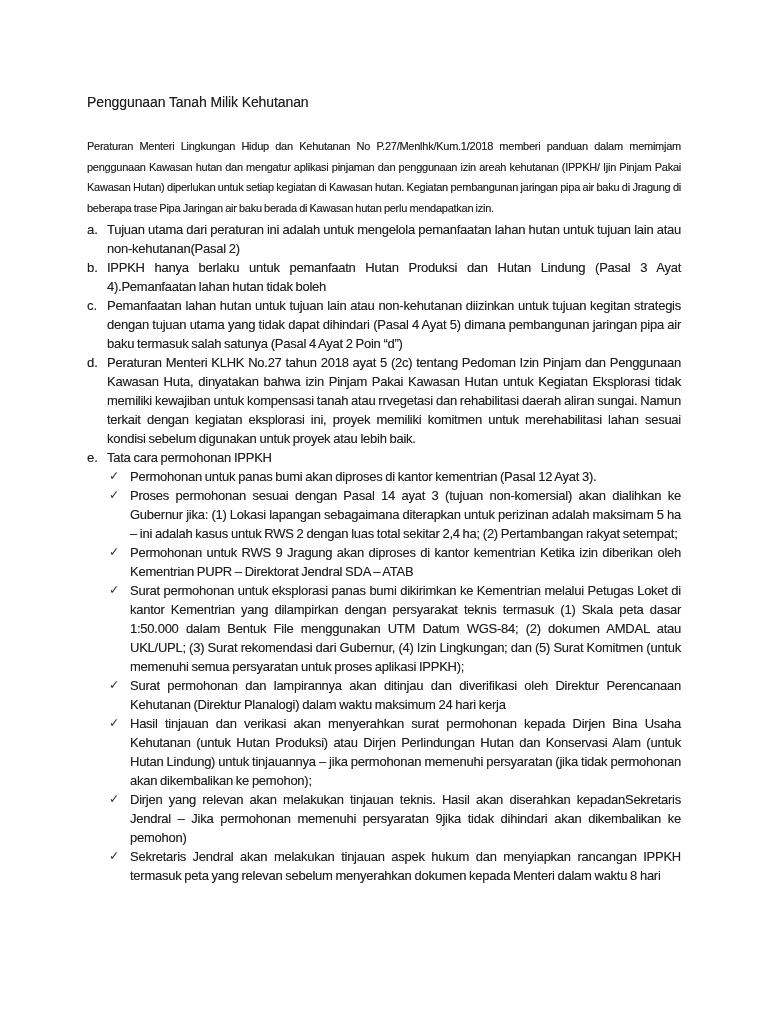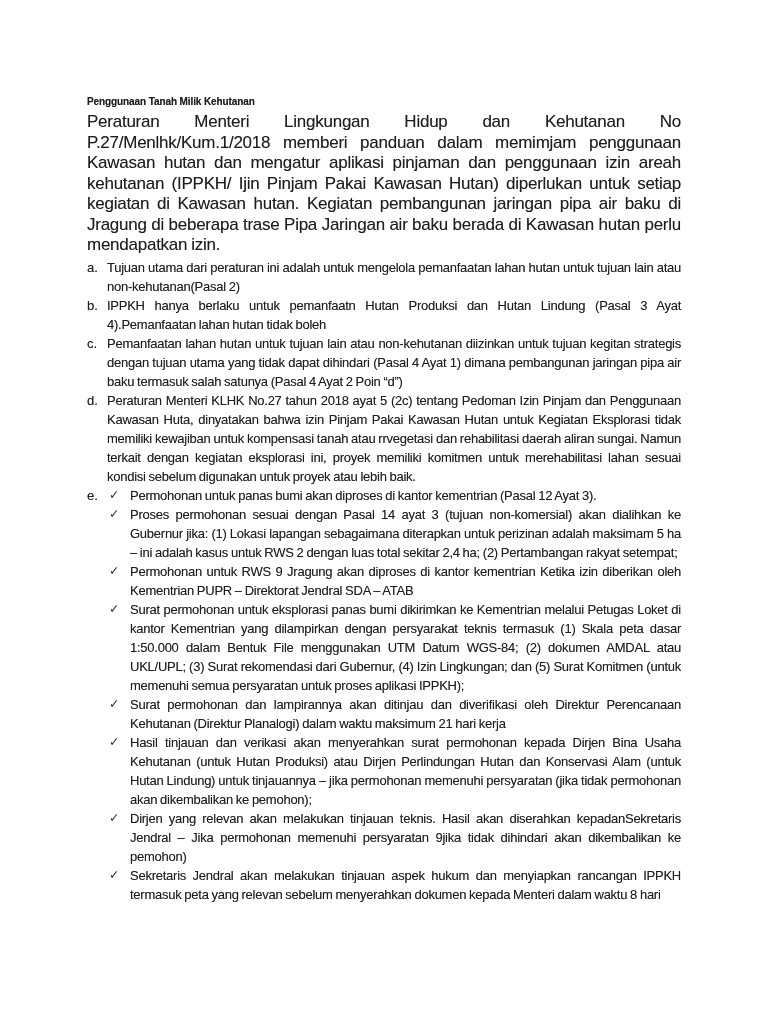--- a/index.html
+++ b/index.html
@@ -14,29 +14,29 @@
     background: #ffffff;
     overflow: hidden;
     color: #1e1e1e;
   }
   .content {
     position: absolute;
     left: 87px; top: 92px;
     width: 594px;
   }
   .doc-title {
-    font-size: 10px;
-    font-weight: bold;
+    font-size: 14px;
+    font-weight: normal;
     line-height: 20px;
     letter-spacing: -0.1px;
     text-shadow: 0 0 0.4px rgba(30,30,30,0.55);
   }
   .intro {
-    margin-top: 0;
-    font-size: 17px;
+    margin-top: 24px;
+    font-size: 11px;
     line-height: 20.5px;
     text-align: justify;
     letter-spacing: -0.25px;
     word-spacing: -0.5px;
     text-shadow: 0 0 0.4px rgba(30,30,30,0.45);
   }
   .lettered-list { margin-top: 2px; }
   .litem { display: flex; align-items: flex-start; }
   .lmark {
     flex: 0 0 20px;
@@ -84,55 +84,56 @@
       <div class="litem">
         <span class="lmark">b.</span>
         <div class="lbody">
           <p class="ltext">IPPKH hanya berlaku untuk pemanfaatn Hutan Produksi dan Hutan Lindung (Pasal 3 Ayat 4).Pemanfaatan lahan hutan tidak boleh</p>
         </div>
       </div>
 
       <div class="litem">
         <span class="lmark">c.</span>
         <div class="lbody">
-          <p class="ltext">Pemanfaatan lahan hutan untuk tujuan lain atau non-kehutanan diizinkan untuk tujuan kegitan strategis dengan tujuan utama yang tidak dapat dihindari (Pasal 4 Ayat 1) dimana pembangunan jaringan pipa air baku termasuk salah satunya (Pasal 4 Ayat 2 Poin “d”)</p>
+          <p class="ltext">Pemanfaatan lahan hutan untuk tujuan lain atau non-kehutanan diizinkan untuk tujuan kegitan strategis dengan tujuan utama yang tidak dapat dihindari (Pasal 4 Ayat 5) dimana pembangunan jaringan pipa air baku termasuk salah satunya (Pasal 4 Ayat 2 Poin “d”)</p>
         </div>
       </div>
 
       <div class="litem">
         <span class="lmark">d.</span>
         <div class="lbody">
           <p class="ltext">Peraturan Menteri KLHK No.27 tahun 2018 ayat 5 (2c) tentang Pedoman Izin Pinjam dan Penggunaan Kawasan Huta, dinyatakan bahwa izin Pinjam Pakai Kawasan Hutan untuk Kegiatan Eksplorasi tidak memiliki kewajiban untuk kompensasi tanah atau rrvegetasi dan rehabilitasi daerah aliran sungai. Namun terkait dengan kegiatan eksplorasi ini, proyek memiliki komitmen untuk merehabilitasi lahan sesuai kondisi sebelum digunakan untuk proyek atau lebih baik.</p>
         </div>
       </div>
 
       <div class="litem">
         <span class="lmark">e.</span>
         <div class="lbody">
+          <p class="ltext">Tata cara permohonan IPPKH</p>
 
           <div class="checklist">
             <div class="check-row">
               <span class="check-glyph">✓</span>
               <p class="ctext">Permohonan untuk panas bumi akan diproses di kantor kementrian (Pasal 12 Ayat 3).</p>
             </div>
             <div class="check-row">
               <span class="check-glyph">✓</span>
               <p class="ctext">Proses permohonan sesuai dengan Pasal 14 ayat 3 (tujuan non-komersial) akan dialihkan ke Gubernur jika: (1) Lokasi lapangan sebagaimana diterapkan untuk perizinan adalah maksimam 5 ha – ini adalah kasus untuk RWS 2 dengan luas total sekitar 2,4 ha; (2) Pertambangan rakyat setempat;</p>
             </div>
             <div class="check-row">
               <span class="check-glyph">✓</span>
               <p class="ctext">Permohonan untuk RWS 9 Jragung akan diproses di kantor kementrian Ketika izin diberikan oleh Kementrian PUPR  – Direktorat Jendral SDA – ATAB</p>
             </div>
             <div class="check-row">
               <span class="check-glyph">✓</span>
               <p class="ctext">Surat permohonan untuk eksplorasi panas bumi dikirimkan ke Kementrian melalui Petugas Loket di kantor Kementrian yang dilampirkan dengan persyarakat teknis termasuk (1) Skala peta dasar 1:50.000 dalam Bentuk File menggunakan UTM Datum WGS-84; (2) dokumen AMDAL atau UKL/UPL; (3) Surat rekomendasi dari Gubernur, (4) Izin Lingkungan; dan (5) Surat Komitmen (untuk memenuhi semua persyaratan untuk proses aplikasi IPPKH);</p>
             </div>
             <div class="check-row">
               <span class="check-glyph">✓</span>
-              <p class="ctext">Surat permohonan dan lampirannya akan ditinjau dan diverifikasi oleh Direktur Perencanaan Kehutanan (Direktur Planalogi) dalam waktu maksimum 21 hari kerja</p>
+              <p class="ctext">Surat permohonan dan lampirannya akan ditinjau dan diverifikasi oleh Direktur Perencanaan Kehutanan (Direktur Planalogi) dalam waktu maksimum 24 hari kerja</p>
             </div>
             <div class="check-row">
               <span class="check-glyph">✓</span>
               <p class="ctext">Hasil tinjauan dan verikasi akan menyerahkan surat permohonan kepada Dirjen Bina Usaha Kehutanan (untuk Hutan Produksi) atau Dirjen Perlindungan Hutan dan Konservasi Alam (untuk Hutan Lindung) untuk tinjauannya – jika permohonan memenuhi persyaratan (jika tidak permohonan akan dikembalikan ke pemohon);</p>
             </div>
             <div class="check-row">
               <span class="check-glyph">✓</span>
               <p class="ctext">Dirjen yang relevan akan melakukan tinjauan teknis. Hasil akan diserahkan kepadanSekretaris Jendral – Jika permohonan memenuhi persyaratan 9jika tidak dihindari akan dikembalikan ke pemohon)</p>
             </div>
             <div class="check-row">

